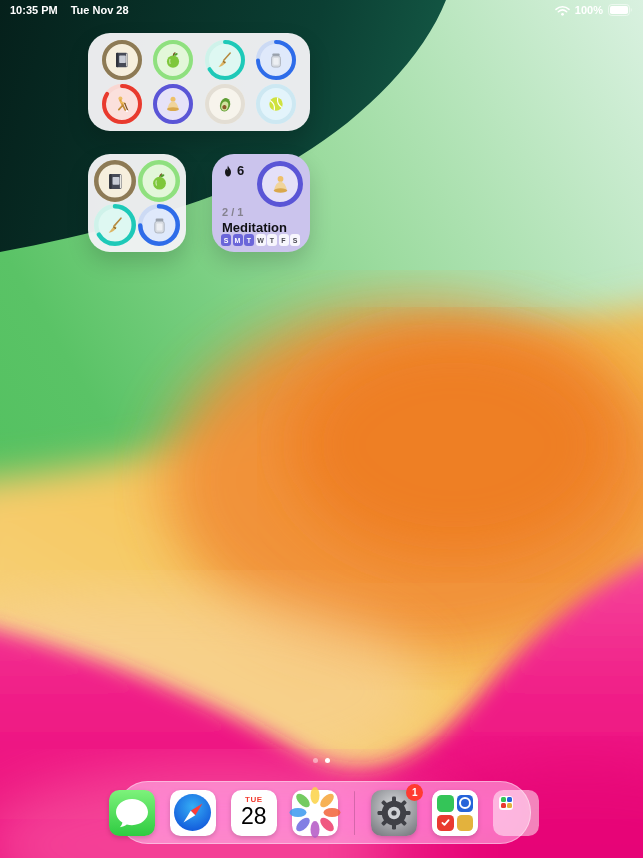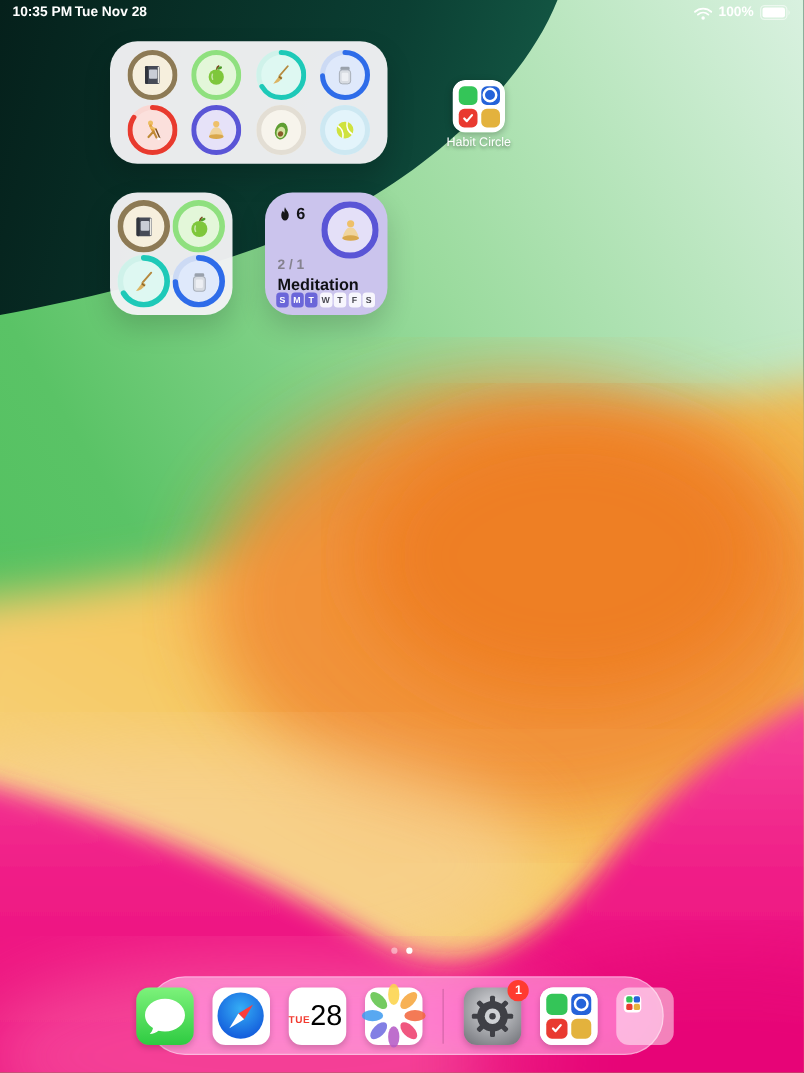--- a/index.html
+++ b/index.html
@@ -4,21 +4,21 @@
 <style>
   html,body{margin:0;padding:0;background:#000;}
   .screen{position:relative;width:643px;height:858px;overflow:hidden;
     font-family:"Liberation Sans","DejaVu Sans",sans-serif;}
   .wallpaper{position:absolute;inset:0;z-index:0;}
 
   
   .statusbar{position:absolute;top:0;left:0;right:0;height:20px;z-index:30;
     display:flex;align-items:center;justify-content:space-between;
     padding:0 10px;color:#fff;font-size:11px;font-weight:700;}
-  .sb-left{display:flex;gap:2px;align-items:center;}
+  .sb-left{display:flex;gap:13px;align-items:center;}
   .sb-right{display:flex;gap:5px;align-items:center;}
 
   
   .widget{position:absolute;border-radius:22px;background:rgba(243,243,245,.96);
     box-shadow:0 10px 22px rgba(0,0,0,.16);z-index:10;box-sizing:border-box;}
   .widget-large{left:88px;top:33px;width:222px;height:98px;
     display:grid;grid-template-columns:repeat(4,1fr);grid-template-rows:1fr 1fr;
     place-items:center;padding:5px 8px;}
   .widget-small{left:88px;top:154px;width:98px;height:98px;
     display:grid;grid-template-columns:1fr 1fr;grid-template-rows:1fr 1fr;
@@ -59,21 +59,21 @@
     background:rgba(255,255,255,.42);backdrop-filter:blur(22px) saturate(160%);
     border:0.5px solid rgba(255,255,255,.4);
     display:flex;align-items:center;justify-content:center;gap:15px;box-sizing:border-box;}
   .dock-icon{position:relative;width:46px;height:46px;border-radius:10.5px;flex:0 0 auto;
     box-shadow:0 2px 5px rgba(0,0,0,.18);}
   .dock-divider{width:1.5px;height:44px;border-radius:1px;background:rgba(90,40,70,.25);margin:0 1px;flex:0 0 auto;}
   .ic-messages{background:linear-gradient(180deg,#7df27b,#2ecb41);display:flex;align-items:center;justify-content:center;}
   .ic-safari{background:#fff;display:flex;align-items:center;justify-content:center;}
   .compass{width:37px;height:37px;border-radius:50%;background:radial-gradient(circle at 50% 35%,#35aef5,#1560dd 75%);
     display:flex;align-items:center;justify-content:center;}
-  .ic-calendar{background:#fff;display:flex;flex-direction:row;align-items:center;}
+  .ic-calendar{background:#fff;display:flex;flex-direction:column;align-items:center;}
   .cal-wd{margin-top:5px;font-size:8px;font-weight:800;color:#f23b30;letter-spacing:.5px;}
   .cal-day{font-size:23px;font-weight:400;color:#000000;line-height:1.05;}
   .ic-photos{background:#fff;display:flex;align-items:center;justify-content:center;}
   .petals{position:relative;width:46px;height:46px;}
   .petals i{position:absolute;left:50%;top:50%;width:17px;height:9px;margin-top:-4.5px;
     border-radius:50%;opacity:.87;transform-origin:0 50%;}
   .ic-settings{background:radial-gradient(circle at 50% 38%,#dcdde0,#86888d 78%,#6e7075);
     display:flex;align-items:center;justify-content:center;}
   .badge{position:absolute;top:-6px;right:-6px;min-width:17px;height:17px;border-radius:9px;
     background:#ff3b30;color:#fff;font-size:10px;font-weight:700;
@@ -361,37 +361,20 @@
         <span class="pill done" style="background: rgb(107, 102, 217);">S</span>
         <span class="pill done" style="background: rgb(107, 102, 217);">M</span>
         <span class="pill done" style="background: rgb(107, 102, 217);">T</span>
         <span class="pill">W</span>
         <span class="pill">T</span>
         <span class="pill">F</span>
         <span class="pill">S</span>
       </div>
   </div>
 
-  <div class="app">
-    <div class="app-icon-wrap">
-        <div class="habit-tile">
-          <span class="sq" style="background:#34c558"></span>
-          <span class="sq" style="background:#2563d9">
-            <i class="donut"></i>
-          </span>
-          <span class="sq" style="background:#e93a30">
-            <svg width="11" height="11" viewBox="0 0 16 16">
-              <path d="M3.5,8.5 L6.5,11.5 L12.5,4.5" stroke="#fff" stroke-width="2.6" fill="none" stroke-linecap="round" stroke-linejoin="round"></path>
-            </svg>
-          </span>
-          <span class="sq" style="background:#e3b23d"></span>
-        </div>
-      </div>
-    <div class="app-label">Habit Circle</div>
-  </div>
 
   <div class="dots">
     <span class="dot"></span>
     <span class="dot active"></span>
   </div>
 
   <div class="dock">
     <div class="dock-icon ic-messages">
       <svg width="46" height="46" viewBox="0 0 46 46">
         <path d="M23,9 C14.2,9 7,14.8 7,22 C7,26.3 9.5,30.1 13.4,32.4 C13.1,34.1 12.2,35.8 10.8,37.2 C13.6,37 16,36 17.8,34.6 C19.4,35 21.2,35.2 23,35.2 C31.8,35.2 39,29.4 39,22.1 C39,14.8 31.8,9 23,9 Z" fill="#fff"></path>

